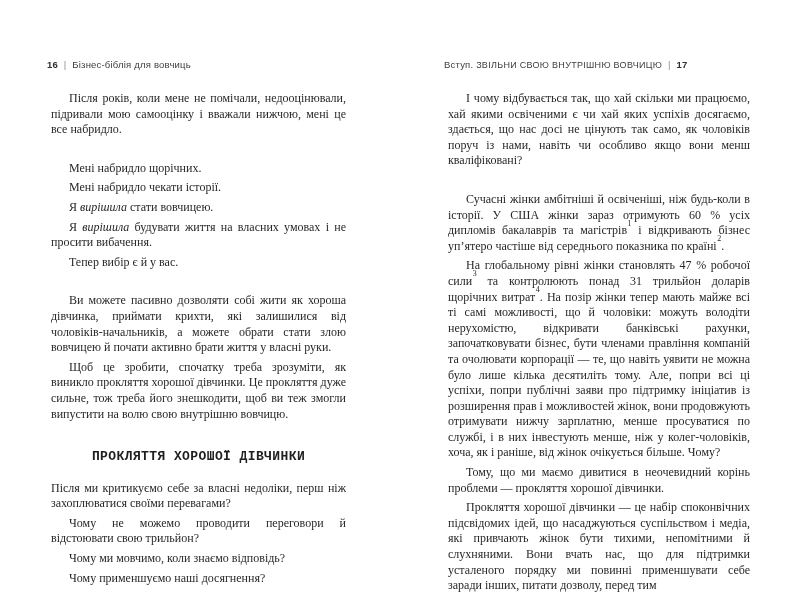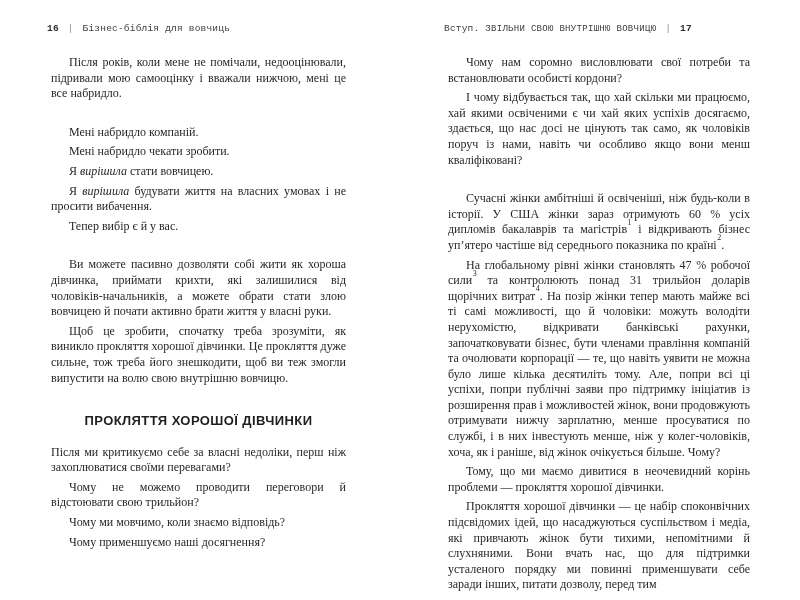--- a/index.html
+++ b/index.html
@@ -9,39 +9,40 @@
     font-family: "Liberation Serif", serif;
     color: #272727;
     overflow: hidden;
   }
   .book { display: flex; width: 800px; height: 600px; }
   .page { width: 400px; height: 600px; box-sizing: border-box; padding-top: 23px; }
   .page-left  { padding-left: 47px; padding-right: 50px; }
   .page-right { padding-left: 44px; padding-right: 46px; }
 
   .running-head {
-    font-family: Liberation Mono, monospace;
+    font-family: Liberation Sans, sans-serif;
     font-size: 9.5px;
     color: #3d3d3d;
     letter-spacing: 0.2px;
     margin-bottom: 21px;
     white-space: nowrap;
+    margin-top: 36px;
   }
   .running-head.right { }
   .pagenum { font-weight: bold; color: #2e2e2e; }
   .sep { color: #8f8f8f; margin: 0 3px; font-weight: normal; }
   .chapter-caps { font-size: 9px; letter-spacing: 0.3px; }
 
   .content { font-size: 12px; line-height: 15.6px; text-align: justify; }
   .para { margin: 4px; }
   .para.indent { text-indent: 18px; }
   .spacer { height: 15px; }
 
   .section-heading {
-    font-family: Liberation Sans, sans-serif;
+    font-family: Liberation Mono, monospace;
     font-size: 13px;
     font-weight: bold;
     letter-spacing: 0.4px;
     text-align: center;
     color: #1f1f1f;
     margin: 27px 0 16px 0;
   }
 
   em { }
   sup.fn { font-size: 8px; line-height: 0; position: relative; top: -3.5px; margin-left: 0.5px; }
@@ -53,22 +54,22 @@
 
   <section class="page page-left">
     <header class="running-head">
       <span class="pagenum">16</span>
       <span class="sep">|</span>
       <span class="booktitle">Бізнес-біблія для вовчиць</span>
     </header>
     <div class="content">
         <p class="para indent"><span>Після років, коли мене не помічали, недооцінювали, підривали мою самооцінку і вважали нижчою, мені це все набридло.</span></p>
         <div class="spacer"></div>
-        <p class="para indent"><span>Мені набридло компаній.</span></p>
-        <p class="para indent"><span>Мені набридло чекати зробити.</span></p>
+        <p class="para indent"><span>Мені набридло щорічних.</span></p>
+        <p class="para indent"><span>Мені набридло чекати історії.</span></p>
         <p class="para indent"><span>Я </span><em>вирішила</em><span> стати вовчицею.</span></p>
         <p class="para indent"><span>Я </span><em>вирішила</em><span> будувати життя на власних умовах і не просити вибачення.</span></p>
         <p class="para indent"><span>Тепер вибір є й у вас.</span></p>
         <div class="spacer"></div>
         <p class="para indent"><span>Ви можете пасивно дозволяти собі жити як хороша дівчинка, приймати крихти, які залишилися від чоловіків-начальників, а можете обрати стати злою вовчицею й почати активно брати життя у власні руки.</span></p>
         <p class="para indent"><span>Щоб це зробити, спочатку треба зрозуміти, як виникло прокляття хорошої дівчинки. Це прокляття дуже сильне, тож треба його знешкодити, щоб ви теж змогли випустити на волю свою внутрішню вовчицю.</span></p>
         <h2 class="section-heading">ПРОКЛЯТТЯ ХОРОШОЇ ДІВЧИНКИ</h2>
         <p class="para"><span>Після ми критикуємо себе за власні недоліки, перш ніж захоплюватися своїми перевагами?</span></p>
         <p class="para indent"><span>Чому не можемо проводити переговори й відстоювати свою трильйон?</span></p>
         <p class="para indent"><span>Чому ми мовчимо, коли знаємо відповідь?</span></p>
@@ -77,21 +78,20 @@
   </section>
 
   <section class="page page-right">
     <header class="running-head right">
       <span class="chapter-label">Вступ.</span>
       <span class="chapter-caps">ЗВІЛЬНИ СВОЮ ВНУТРІШНЮ ВОВЧИЦЮ</span>
       <span class="sep">|</span>
       <span class="pagenum">17</span>
     </header>
     <div class="content">
-        <p class="para indent"><span>Чому нам соромно висловлювати свої потреби та встановлювати особисті кордони?</span></p>
         <p class="para indent"><span>І чому відбувається так, що хай скільки ми працюємо, хай якими освіченими є чи хай яких успіхів досягаємо, здається, що нас досі не цінують так само, як чоловіків поруч із нами, навіть чи особливо якщо вони менш кваліфіковані?</span></p>
         <div class="spacer"></div>
         <p class="para indent"><span>Сучасні жінки амбітніші й освіченіші, ніж будь-коли в історії. У США жінки зараз отримують 60 % усіх дипломів бакалаврів та магістрів</span><sup class="fn">1</sup><span> і відкривають бізнес уп’ятеро частіше від середнього показника по країні</span><sup class="fn">2</sup><span>.</span></p>
         <p class="para indent"><span>На глобальному рівні жінки становлять 47 % робочої сили</span><sup class="fn">3</sup><span> та контролюють понад 31 трильйон доларів щорічних витрат</span><sup class="fn">4</sup><span>. На позір жінки тепер мають майже всі ті самі можливості, що й чоловіки: можуть володіти нерухомістю, відкривати банківські рахунки, започатковувати бізнес, бути членами правління компаній та очолювати корпорації — те, що навіть уявити не можна було лише кілька десятиліть тому. Але, попри всі ці успіхи, попри публічні заяви про підтримку ініціатив із розширення прав і можливостей жінок, вони продовжують отримувати нижчу зарплатню, менше просуватися по службі, і в них інвестують менше, ніж у колег-чоловіків, хоча, як і раніше, від жінок очікується більше. Чому?</span></p>
         <p class="para indent"><span>Тому, що ми маємо дивитися в неочевидний корінь проблеми — прокляття хорошої дівчинки.</span></p>
         <p class="para indent"><span>Прокляття хорошої дівчинки — це набір споконвічних підсвідомих ідей, що насаджуються суспільством і медіа, які привчають жінок бути тихими, непомітними й слухняними. Вони вчать нас, що для підтримки усталеного порядку ми повинні применшувати себе заради інших, питати дозволу, перед тим</span></p>
       </div>
   </section>
 
 </div>

